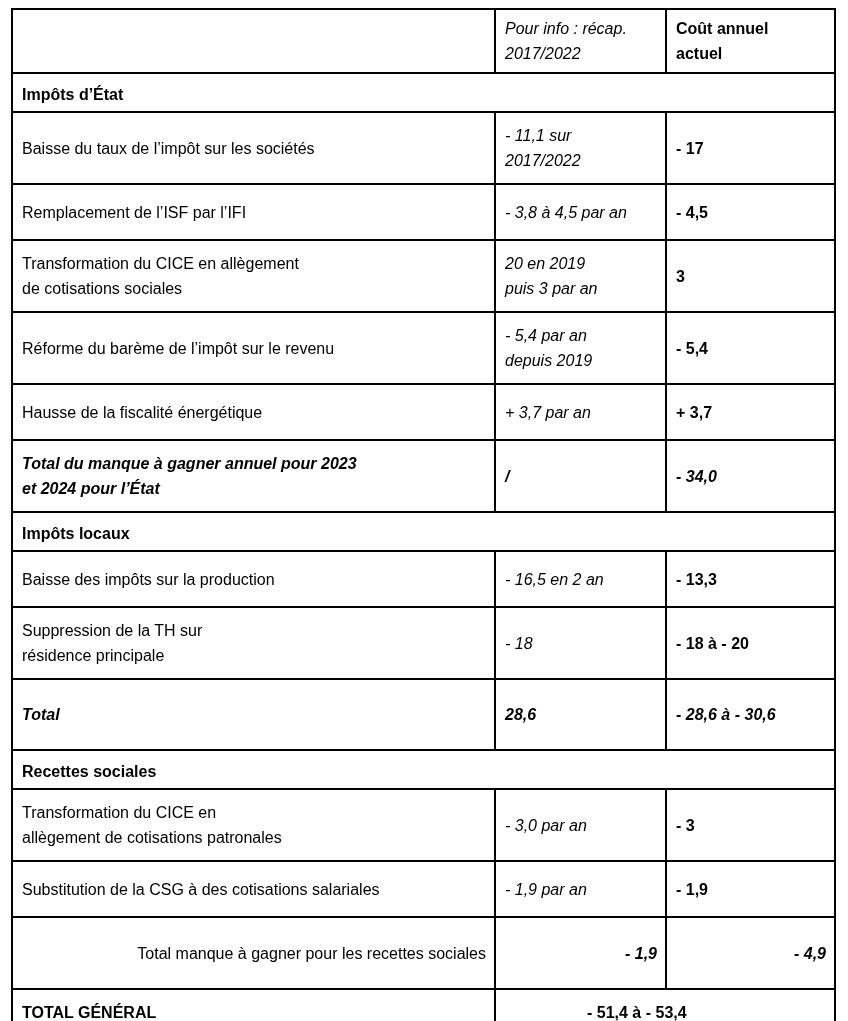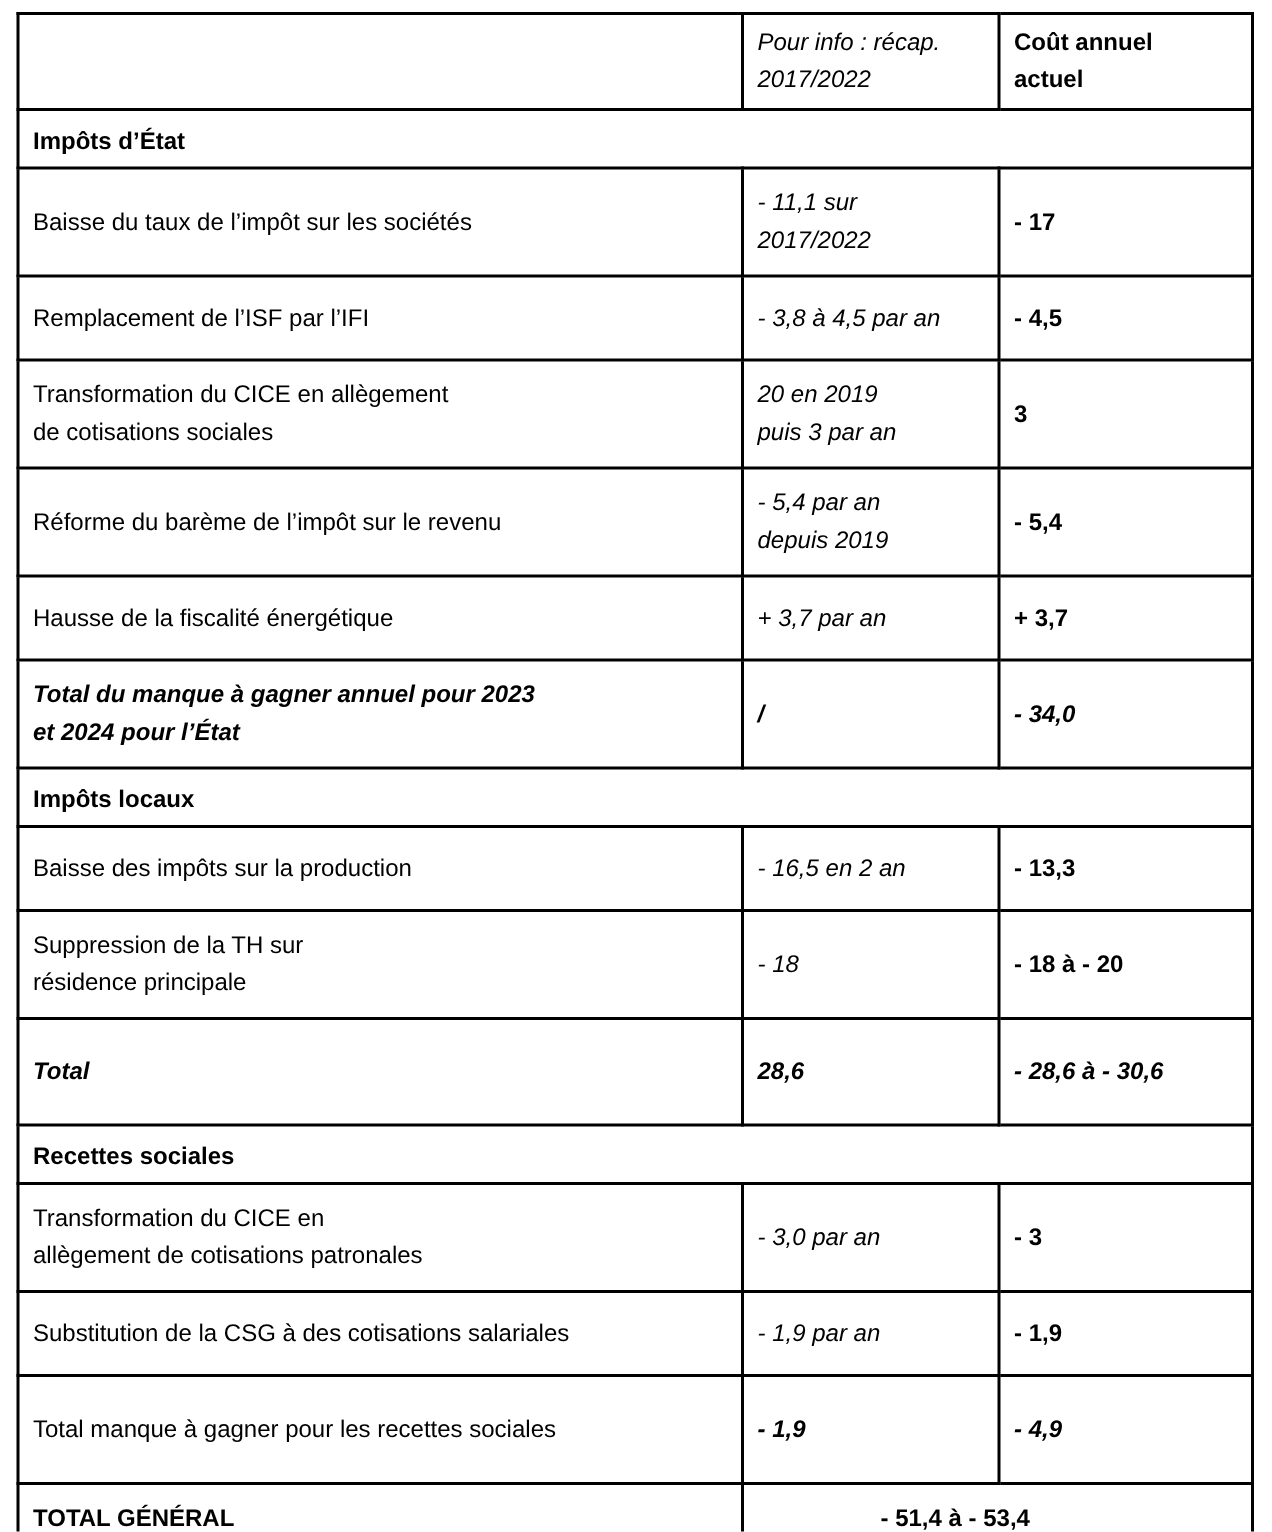--- a/index.html
+++ b/index.html
@@ -46,21 +46,21 @@
     padding-top: 8px;
     padding-bottom: 4px;
   }
   
   tr.row-data td { height: 56px; }
   tr.row-data td.c2 { font-style: italic; }
   tr.row-data td.c3 { font-weight: bold; }
   
   tr.row-total td { height: 71px; font-weight: bold; font-style: italic; }
   
-  tr.row-subtotal td { height: 72px; }
+  tr.row-subtotal td { height: 72px; text-align: right; }
   tr.row-subtotal td.c2, tr.row-subtotal td.c3 { font-weight: bold; font-style: italic; }
   
   tr.two-line td { height: 72px; }
   
   tr.row-grand_total td { height: 46px; font-weight: bold; }
   tr.row-grand_total td.grand-value { padding-left: 91px; }
 </style>
 </head>
 <body>
 

